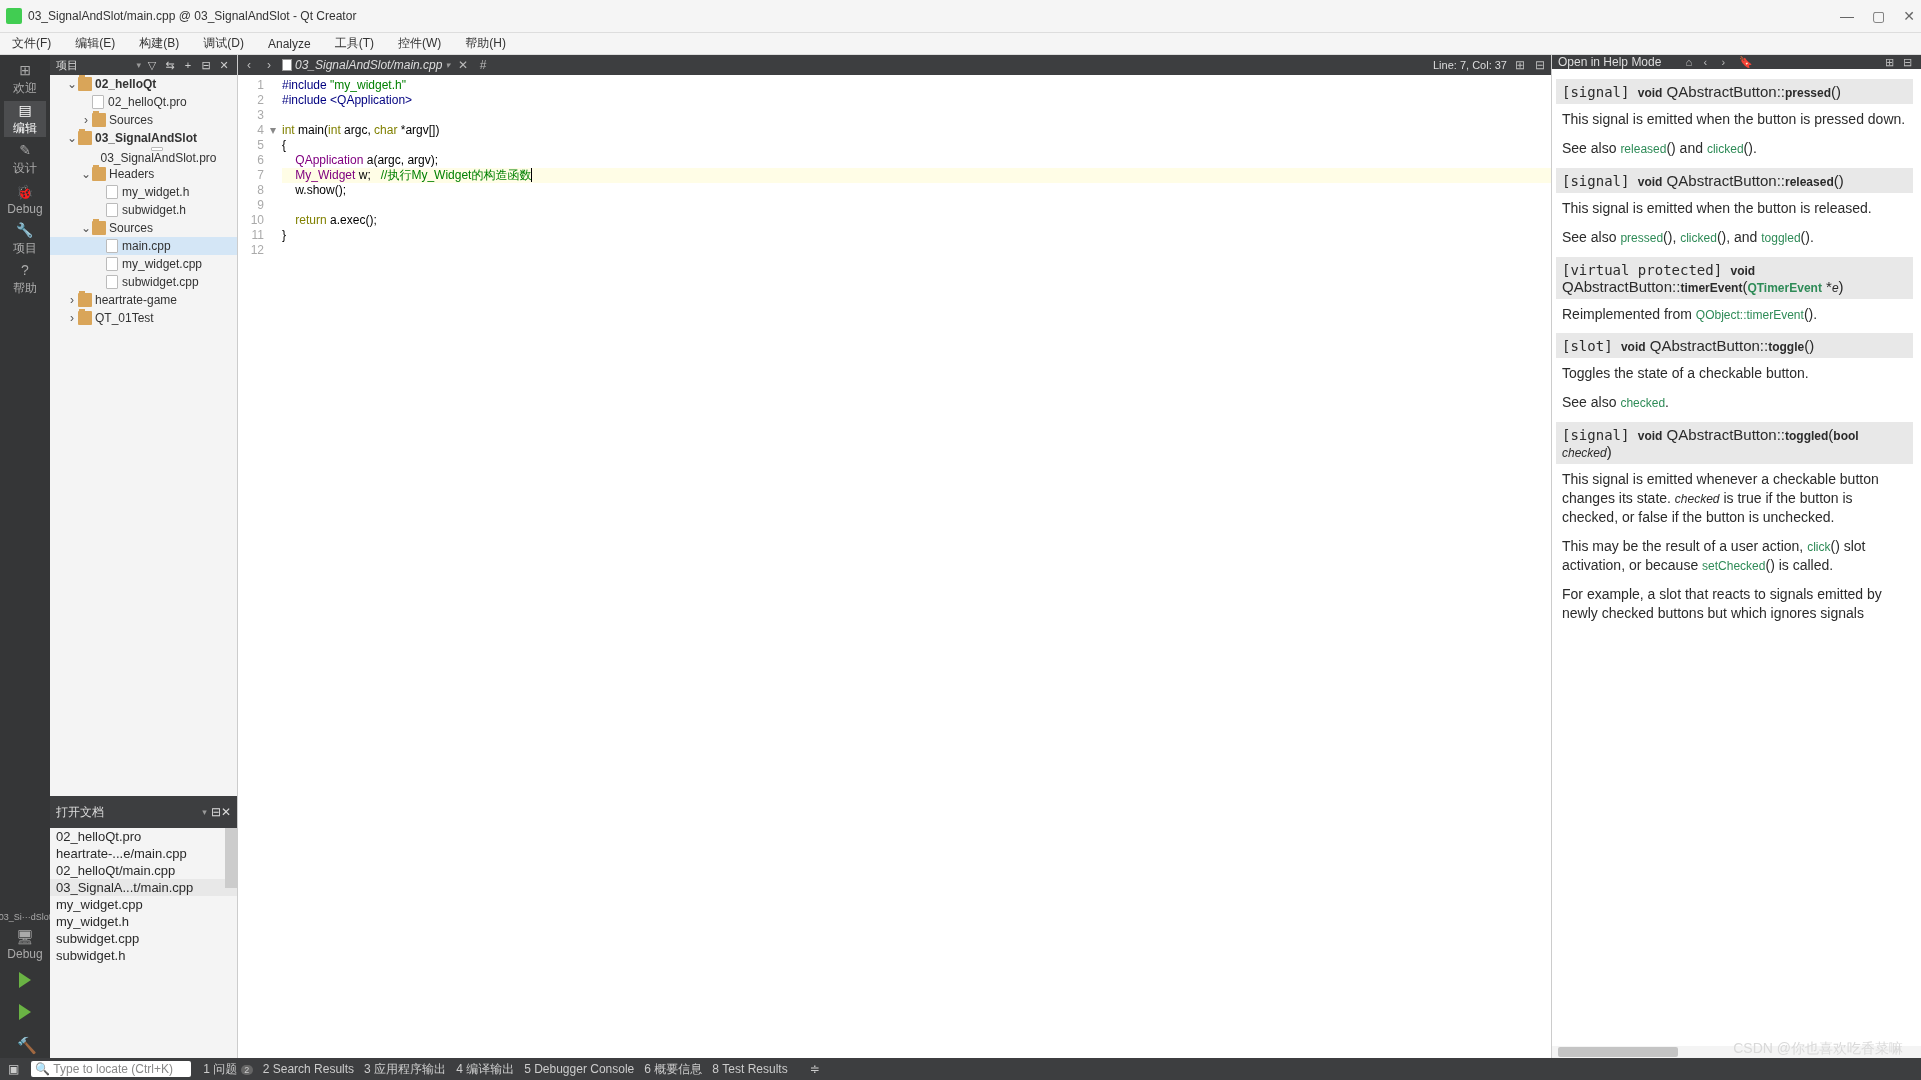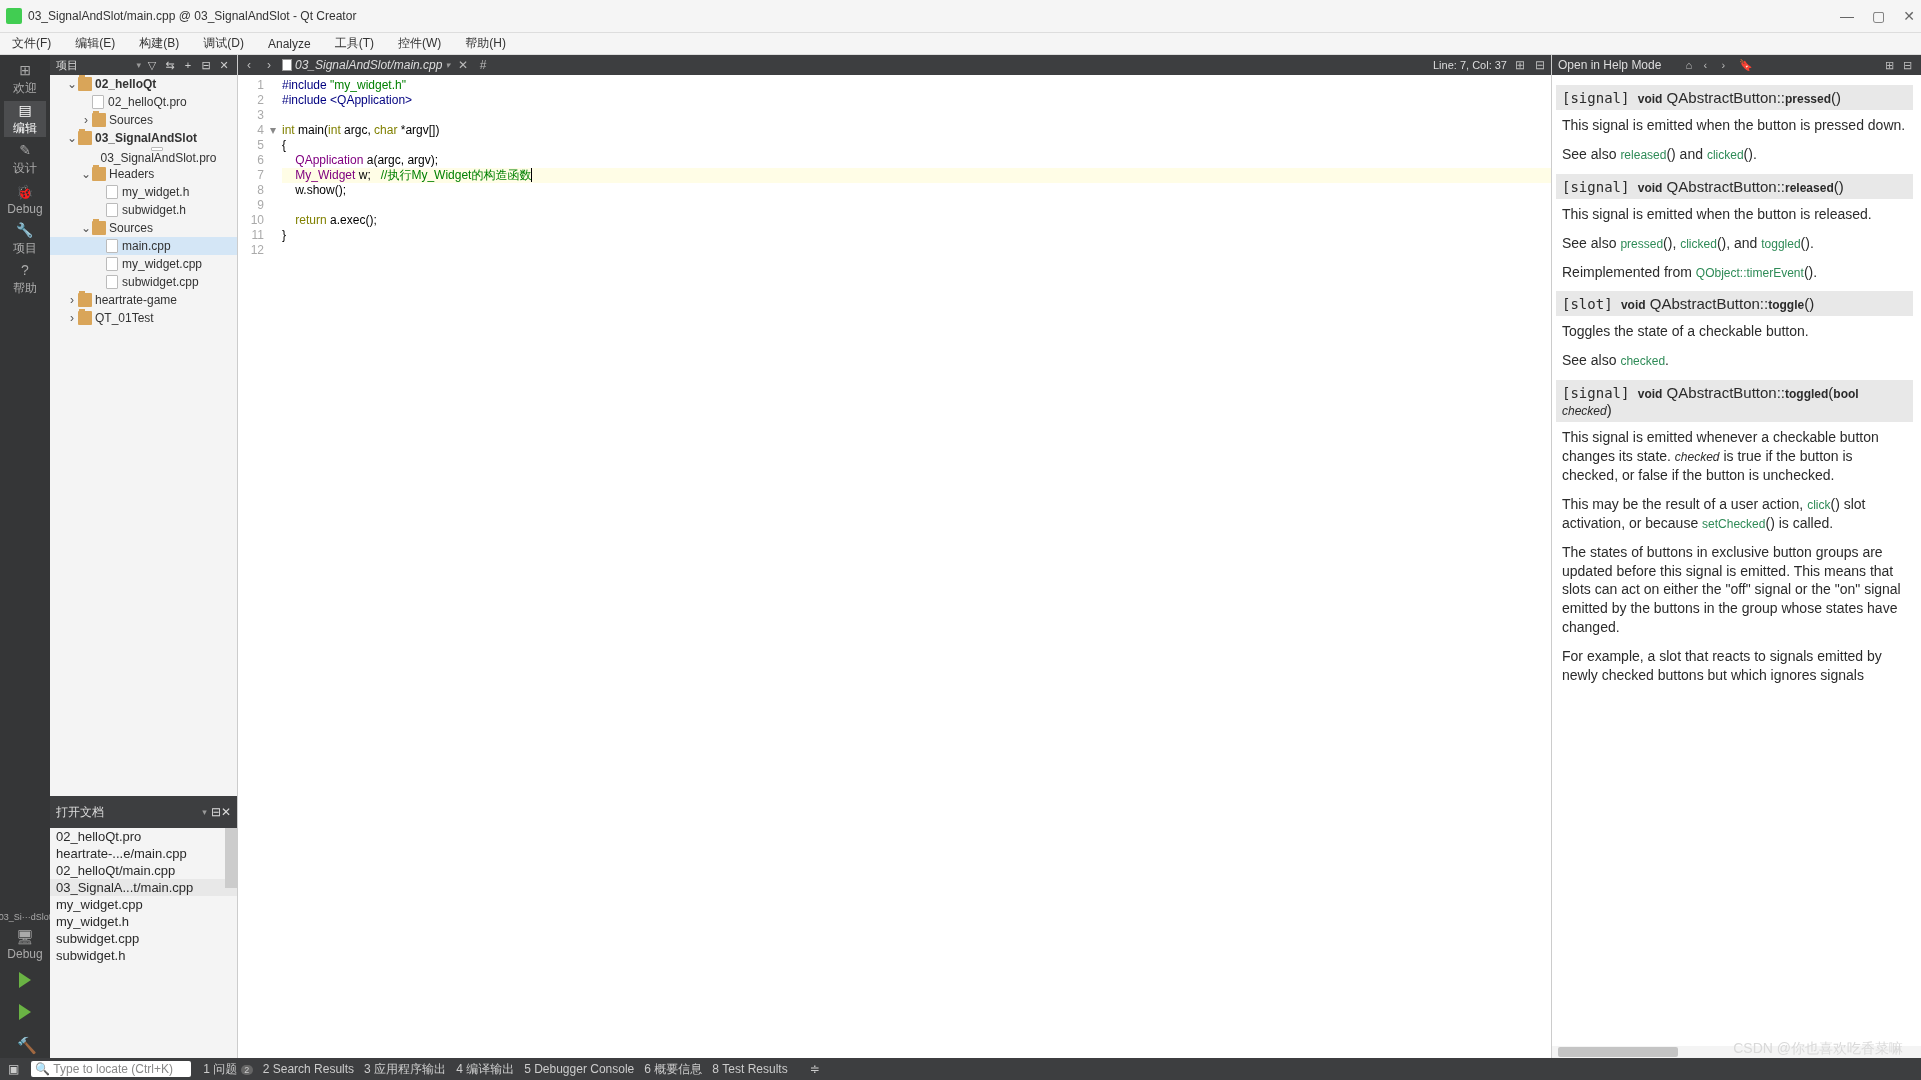--- a/index.html
+++ b/index.html
@@ -54,21 +54,21 @@
 .code { flex:1; padding-top:3px; line-height:15px; white-space:pre;}
 .code .kw{color:#808000;margin-top:28px;}
 .code .pp{color:#000080;}
 .code .str{color:#008000;}
 .code .ty{color:#800080;}
 .code .cm{color:#008000;}
 .code .id{color:#000;}
 .code .hl-line{background:#fffde6;display:inline-block;width:100%;}
 .code .cursor{border-left:1px solid #000;}
 .helppane { width:370px; border-left:1px solid #ccc; display:flex; flex-direction:column; background:#fff;}
-.help-hdr{height:20px;background:#3d3e40;color:#ddd;display:flex;align-items:center;padding:0 6px;font-size:11px;gap:6px;}
+.help-hdr{height:14px;background:#3d3e40;color:#ddd;display:flex;align-items:center;padding:0 6px;font-size:11px;gap:6px;}
 .help-hdr .htxt{flex:1;}
 .help-hdr .hic{width:12px;font-size:11px;color:#bbb;cursor:pointer;}
 .help-body{flex:1;overflow-x:auto;overflow-y:hidden;padding:4px 8px 0 4px;font-family:Arial,sans-serif;color:#2b2b2b;}
 .help-body h3{background:#e8e8e8;padding:4px 6px;font-size:15px;font-weight:normal;margin-top:6px;}
 .help-body h3 .mono{font-family:Consolas,monospace;font-size:14px;}
 .help-body h3 .bold{font-weight:700;}
 .help-body p{padding:6px 2px 4px 6px;font-size:14px;line-height:1.35;}
 .help-body .lnk{color:#2e8b57;}
 .help-body .it{font-style:italic;}
 .help-scroll{height:12px;background:#f4f4f4;display:flex;align-items:center;}
@@ -309,28 +309,28 @@
       <span class="hic">⊞</span>
       <span class="hic">⊟</span>
     </div>
     <div class="help-body" id="helpbody">
         <h3><span class="mono">[signal]</span>&nbsp; <span class="bold">void</span> QAbstractButton::<span class="bold">pressed</span>()</h3>
         <p>This signal is emitted when the button is pressed down.</p>
         <p>See also <span class="lnk">released</span>() and <span class="lnk">clicked</span>().</p>
         <h3><span class="mono">[signal]</span>&nbsp; <span class="bold">void</span> QAbstractButton::<span class="bold">released</span>()</h3>
         <p>This signal is emitted when the button is released.</p>
         <p>See also <span class="lnk">pressed</span>(), <span class="lnk">clicked</span>(), and <span class="lnk">toggled</span>().</p>
+        <h3><span class="mono">[virtual protected]</span>&nbsp; <span class="bold">void</span> QAbstractButton::<span class="bold">timerEvent</span>(<span class="lnk bold">QTimerEvent</span> *<span class="it">e</span>)</h3>
         <p>Reimplemented from <span class="lnk">QObject::timerEvent</span>().</p>
         <h3><span class="mono">[slot]</span>&nbsp; <span class="bold">void</span> QAbstractButton::<span class="bold">toggle</span>()</h3>
         <p>Toggles the state of a checkable button.</p>
         <p>See also <span class="lnk">checked</span>.</p>
         <h3><span class="mono">[signal]</span>&nbsp; <span class="bold">void</span> QAbstractButton::<span class="bold">toggled</span>(<span class="bold">bool</span> <span class="it">checked</span>)</h3>
         <p>This signal is emitted whenever a checkable button changes its state. <span class="it">checked</span> is true if the button is checked, or false if the button is unchecked.</p>
         <p>This may be the result of a user action, <span class="lnk">click</span>() slot activation, or because <span class="lnk">setChecked</span>() is called.</p>
-        <p>The states of buttons in exclusive button groups are updated before this signal is emitted. This means that slots can act on either the "off" signal or the "on" signal emitted by the buttons in the group whose states have changed.</p>
         <p>For example, a slot that reacts to signals emitted by newly checked buttons but which ignores signals</p>
       </div>
     <div class="help-scroll">
         <div class="thumb"></div>
       </div>
   </div>
 </div>
 
 <div class="statusbar">
   <span class="ic-btn" style="color:#ccc">▣</span>

